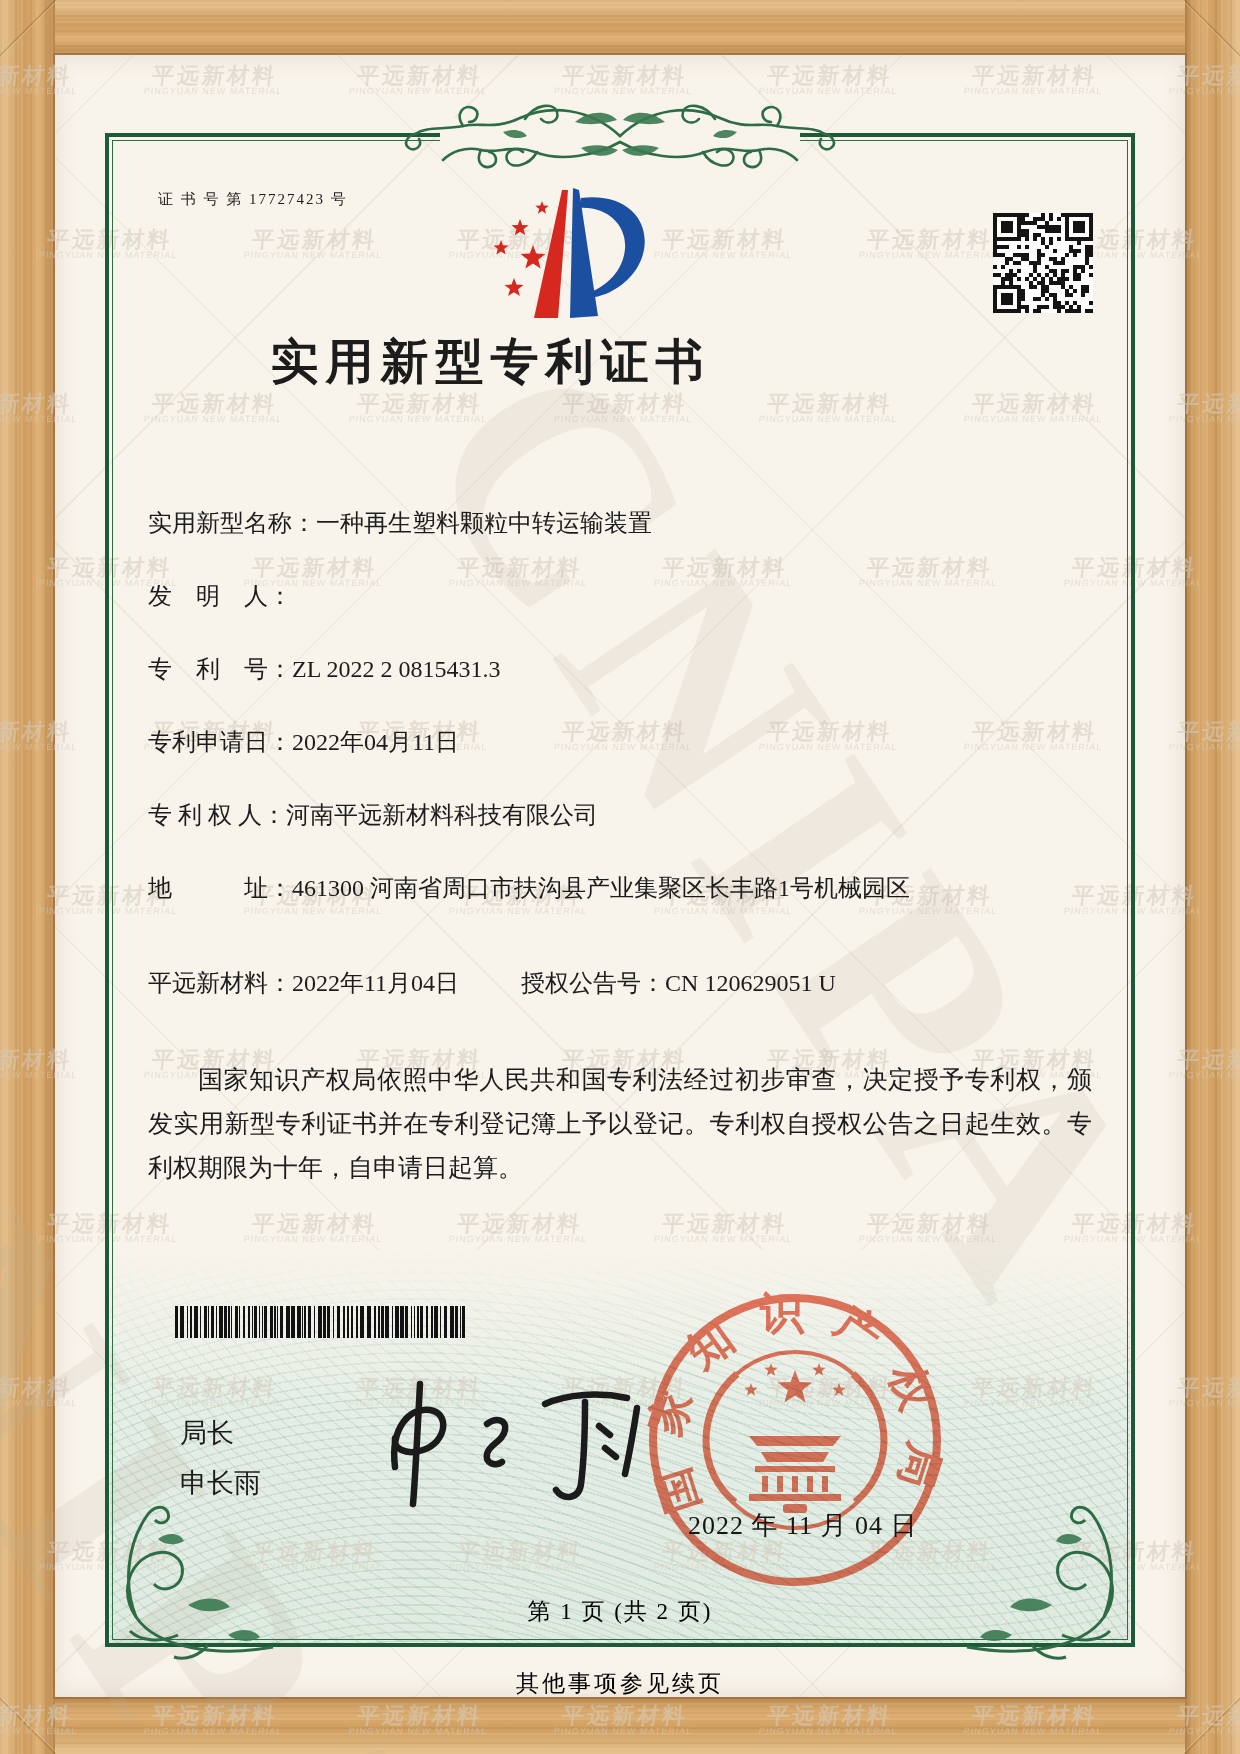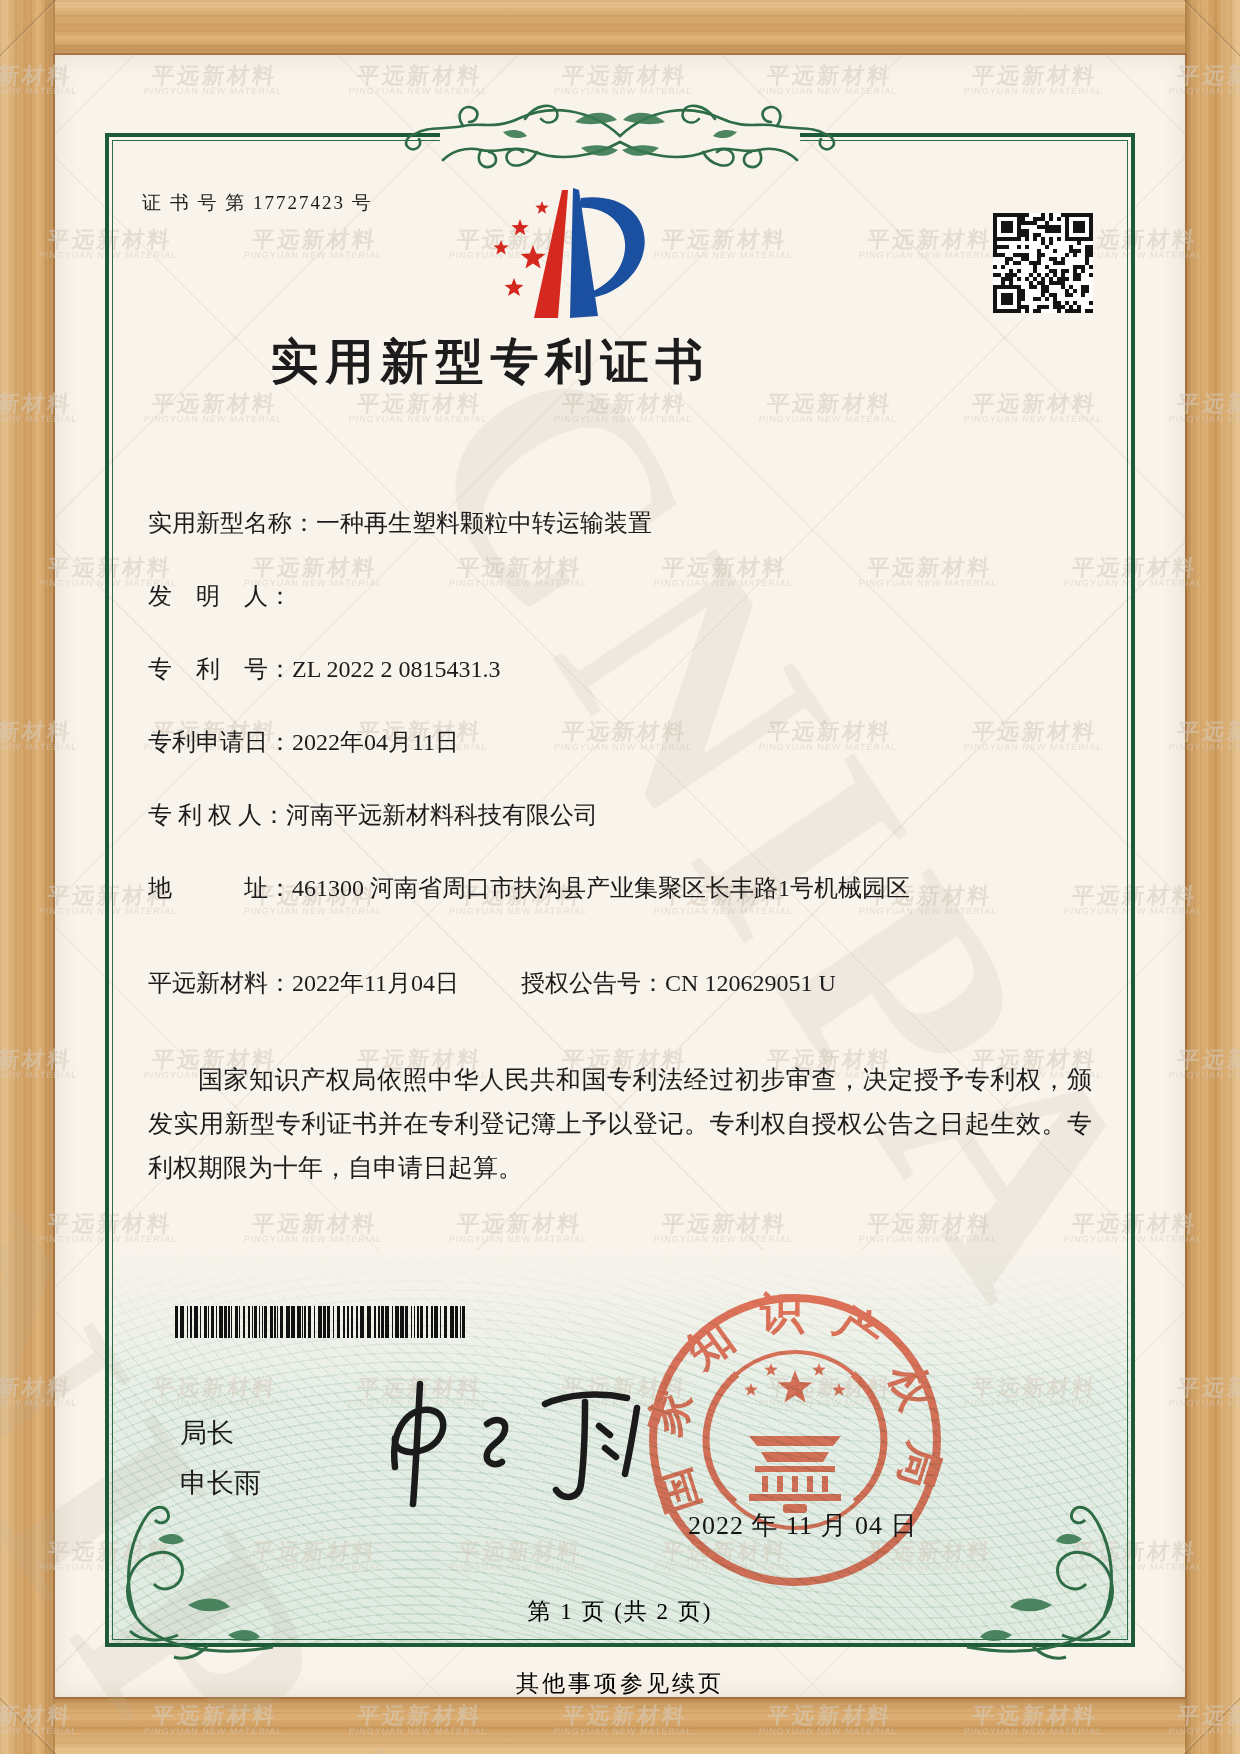--- a/index.html
+++ b/index.html
@@ -45,21 +45,21 @@
   .wm .l2{display:block;font-size:9px;letter-spacing:1px;font-family:"Liberation Sans",sans-serif;}
   .wm-big{position:absolute;z-index:4;font-size:300px;font-weight:bold;color:rgba(186,176,158,.16);
     font-family:"Liberation Serif",serif;letter-spacing:26px;transform:rotate(56deg);transform-origin:left top;white-space:nowrap;pointer-events:none;}
   
   .gborder{position:absolute;z-index:5;left:105px;top:133px;width:1030px;height:1514px;
     border:4px solid #1d5a37;box-sizing:border-box;}
   .gborder::after{content:'';position:absolute;inset:3px;border:1.5px solid #2e6c46;}
   .flourish{position:absolute;z-index:6;}
   
   .content{position:absolute;z-index:7;inset:0;color:#1c1c1c;}
-  .cert-number{position:absolute;left:142px;top:190px;font-size:19px;letter-spacing:2px;}
+  .cert-number{position:absolute;left:158px;top:190px;font-size:15px;letter-spacing:2px;}
   .logo{position:absolute;left:478px;top:182px;}
   .qr{position:absolute;left:993px;top:213px;width:100px;height:100px;background:#fff;}
   .title{position:absolute;left:0;top:330px;width:981px;text-align:center;
     font-size:48px;font-weight:bold;letter-spacing:7px;}
   .fields{position:absolute;left:148px;top:503px;width:944px;font-size:24px;line-height:40px;}
   .frow{display:flex;margin-bottom:33px;}
   .flabel{flex:0 0 auto;white-space:pre;}
   .fvalue{flex:1 1 auto;}
   .grant-row{position:absolute;left:148px;top:963px;width:960px;display:flex;column-gap:62px;
     font-size:24px;line-height:40px;white-space:nowrap;}

